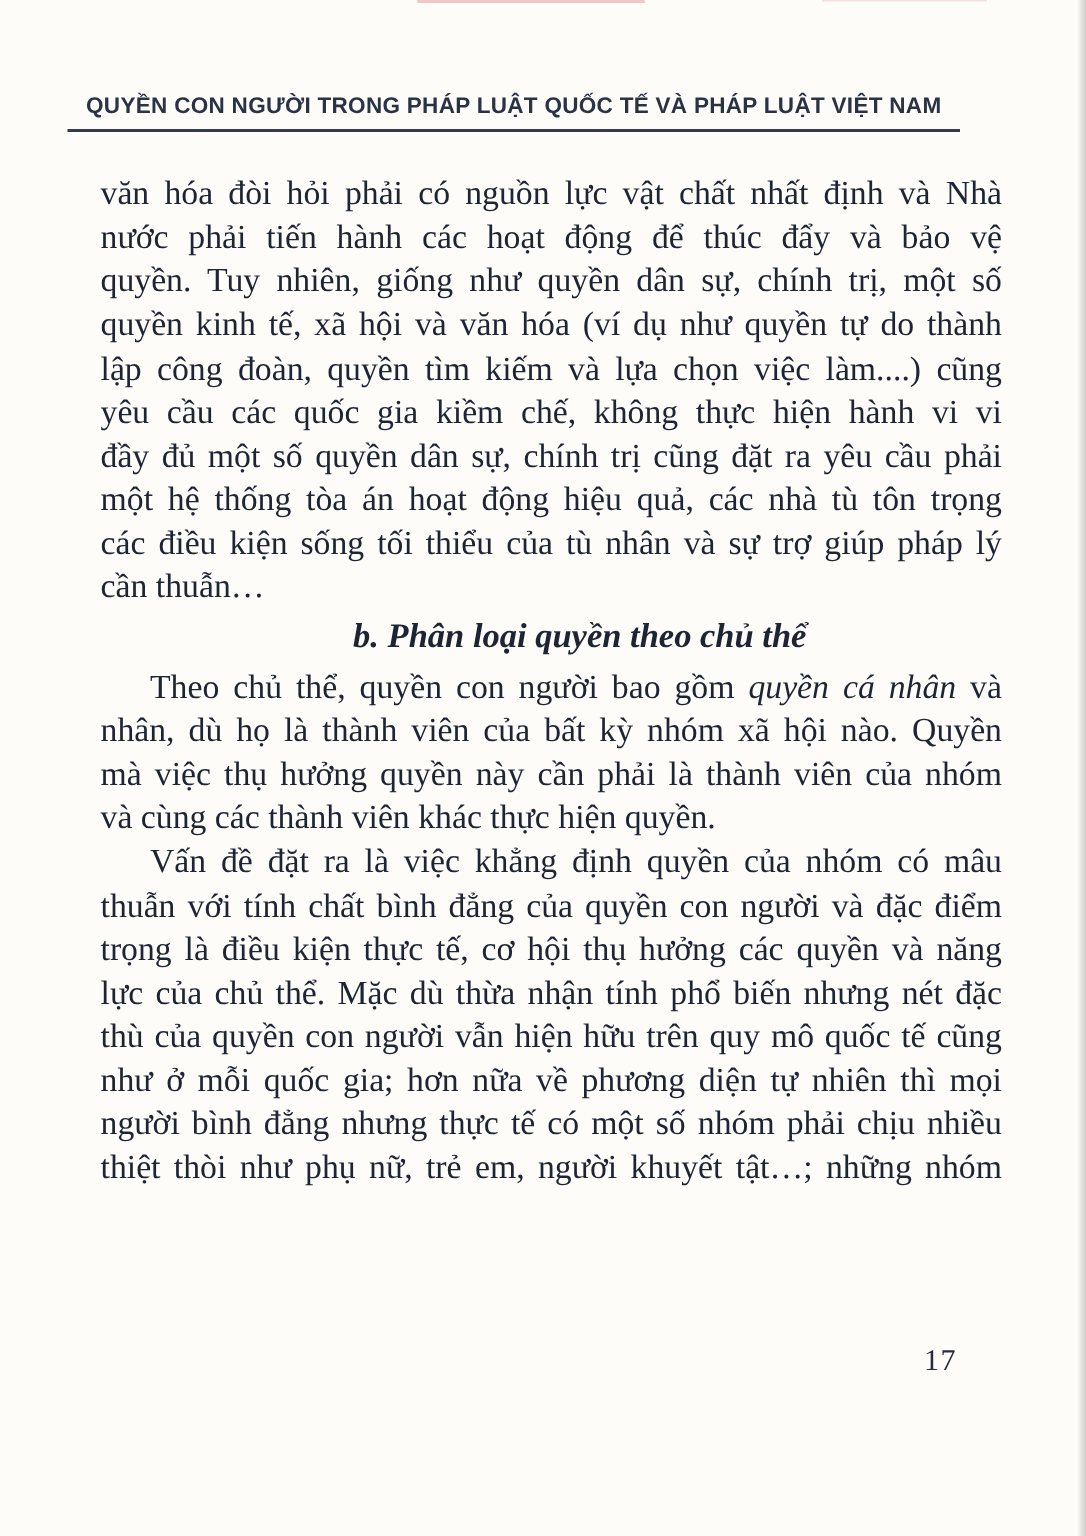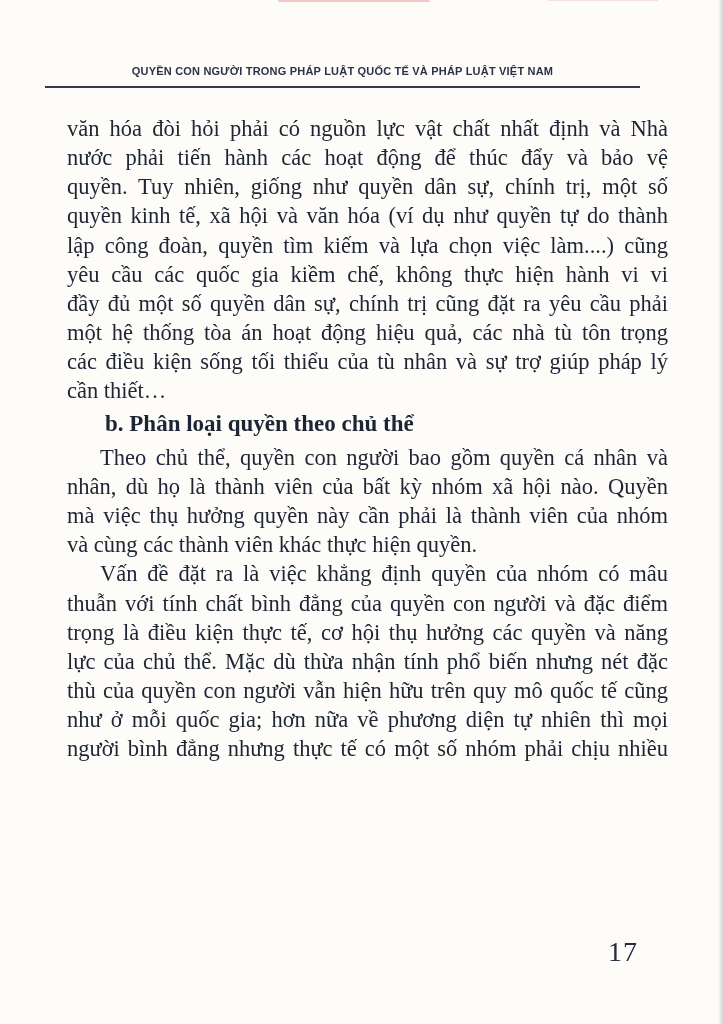--- a/index.html
+++ b/index.html
@@ -27,48 +27,49 @@
   .scan-right-edge{
     position:absolute;top:0;right:0;width:6px;height:1024px;
     background:linear-gradient(to right,rgba(0,0,0,0),rgba(120,118,112,.35));
   }
   
   .page-header{
     position:absolute;top:59px;left:45px;width:595px;height:29px;
     text-align:center;
     border-bottom:2px solid var(--rule);
     font-family:"Liberation Sans","DejaVu Sans",sans-serif;
-    font-weight:700;font-size:11px;letter-spacing:.2px;
+    font-weight:700;font-size:15px;letter-spacing:.2px;
     color:var(--header-ink);
     line-height:24px;
   }
   
   .text-block{
     position:absolute;top:114px;left:67px;right:56px;
     font-size:22.5px;color:var(--ink);
   }
   .line{
     line-height:29.15px;
     text-align:justify;
     text-align-last:justify;
     white-space:normal;
   }
   .line.flush{text-align-last:left;}
   .line.indent{text-indent:33px;}
-  .it{}
+  .it{font-style:italic;}
   .heading{
     line-height:29.15px;
     margin:3px 0 5px;
     text-indent:38px;
-    font-weight:700;
+    font-weight:700;font-style:italic;
     font-size:23px;
+    text-align:center;
   }
   .page-number{
-    position:absolute;top:936px;right:86px;
-    font-size:28px;color:var(--pagenum-ink);letter-spacing:1px;
+    position:absolute;top:896px;right:86px;
+    font-size:20px;color:var(--pagenum-ink);letter-spacing:1px;
   }
 </style>
 </head>
 <body>
 
 <div class="page">
   <div class="scan-top-mark"></div>
   <div class="scan-top-mark2"></div>
   <div class="scan-right-edge"></div>
 
@@ -79,29 +80,30 @@
   <div class="text-block">
       <div class="line"><span>văn hóa đòi hỏi phải có nguồn lực vật chất nhất định và Nhà</span></div>
       <div class="line"><span>nước phải tiến hành các hoạt động để thúc đẩy và bảo vệ</span></div>
       <div class="line"><span>quyền. Tuy nhiên, giống như quyền dân sự, chính trị, một số</span></div>
       <div class="line"><span>quyền kinh tế, xã hội và văn hóa (ví dụ như quyền tự do thành</span></div>
       <div class="line"><span>lập công đoàn, quyền tìm kiếm và lựa chọn việc làm....) cũng</span></div>
       <div class="line"><span>yêu cầu các quốc gia kiềm chế, không thực hiện hành vi vi</span></div>
       <div class="line"><span>đầy đủ một số quyền dân sự, chính trị cũng đặt ra yêu cầu phải</span></div>
       <div class="line"><span>một hệ thống tòa án hoạt động hiệu quả, các nhà tù tôn trọng</span></div>
       <div class="line"><span>các điều kiện sống tối thiểu của tù nhân và sự trợ giúp pháp lý</span></div>
-      <div class="line flush"><span>cần thiết…</span></div>
+      <div class="line flush"><span>cần thuẫn…</span></div>
       <div class="heading">b. Phân loại quyền theo chủ thể</div>
       <div class="line indent"><span>Theo chủ thể, quyền con người bao gồm </span><span class="it">quyền cá nhân</span><span> và</span></div>
       <div class="line"><span>nhân, dù họ là thành viên của bất kỳ nhóm xã hội nào. Quyền</span></div>
       <div class="line"><span>mà việc thụ hưởng quyền này cần phải là thành viên của nhóm</span></div>
       <div class="line flush"><span>và cùng các thành viên khác thực hiện quyền.</span></div>
       <div class="line indent"><span>Vấn đề đặt ra là việc khẳng định quyền của nhóm có mâu</span></div>
       <div class="line"><span>thuẫn với tính chất bình đẳng của quyền con người và đặc điểm</span></div>
       <div class="line"><span>trọng là điều kiện thực tế, cơ hội thụ hưởng các quyền và năng</span></div>
       <div class="line"><span>lực của chủ thể. Mặc dù thừa nhận tính phổ biến nhưng nét đặc</span></div>
       <div class="line"><span>thù của quyền con người vẫn hiện hữu trên quy mô quốc tế cũng</span></div>
       <div class="line"><span>như ở mỗi quốc gia; hơn nữa về phương diện tự nhiên thì mọi</span></div>
       <div class="line"><span>người bình đẳng nhưng thực tế có một số nhóm phải chịu nhiều</span></div>
+      <div class="line"><span>thiệt thòi như phụ nữ, trẻ em, người khuyết tật…; những nhóm</span></div>
     </div>
 
   <div class="page-number">17</div>
 </div>
 
 </body></html>

